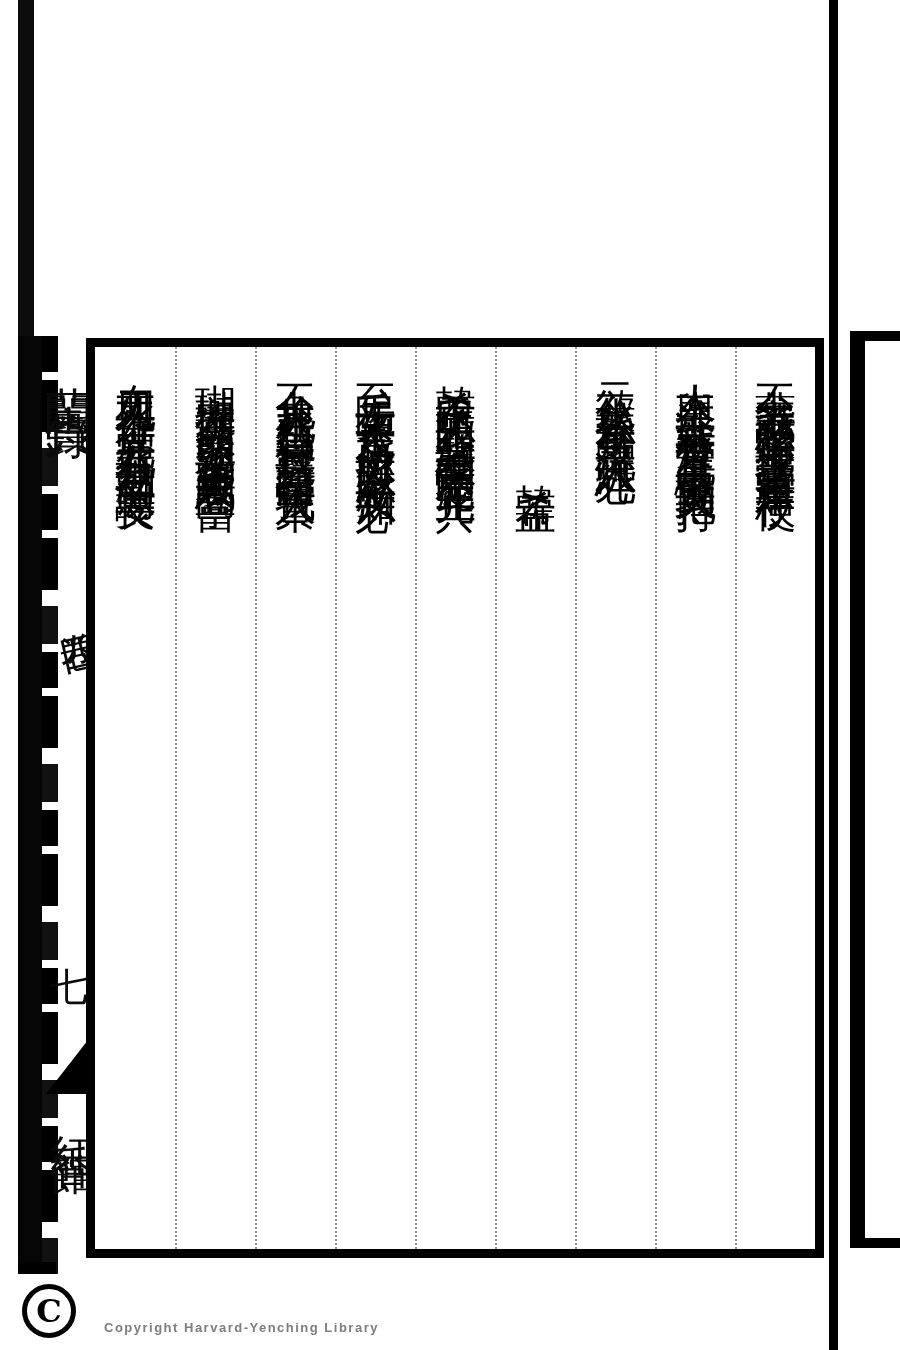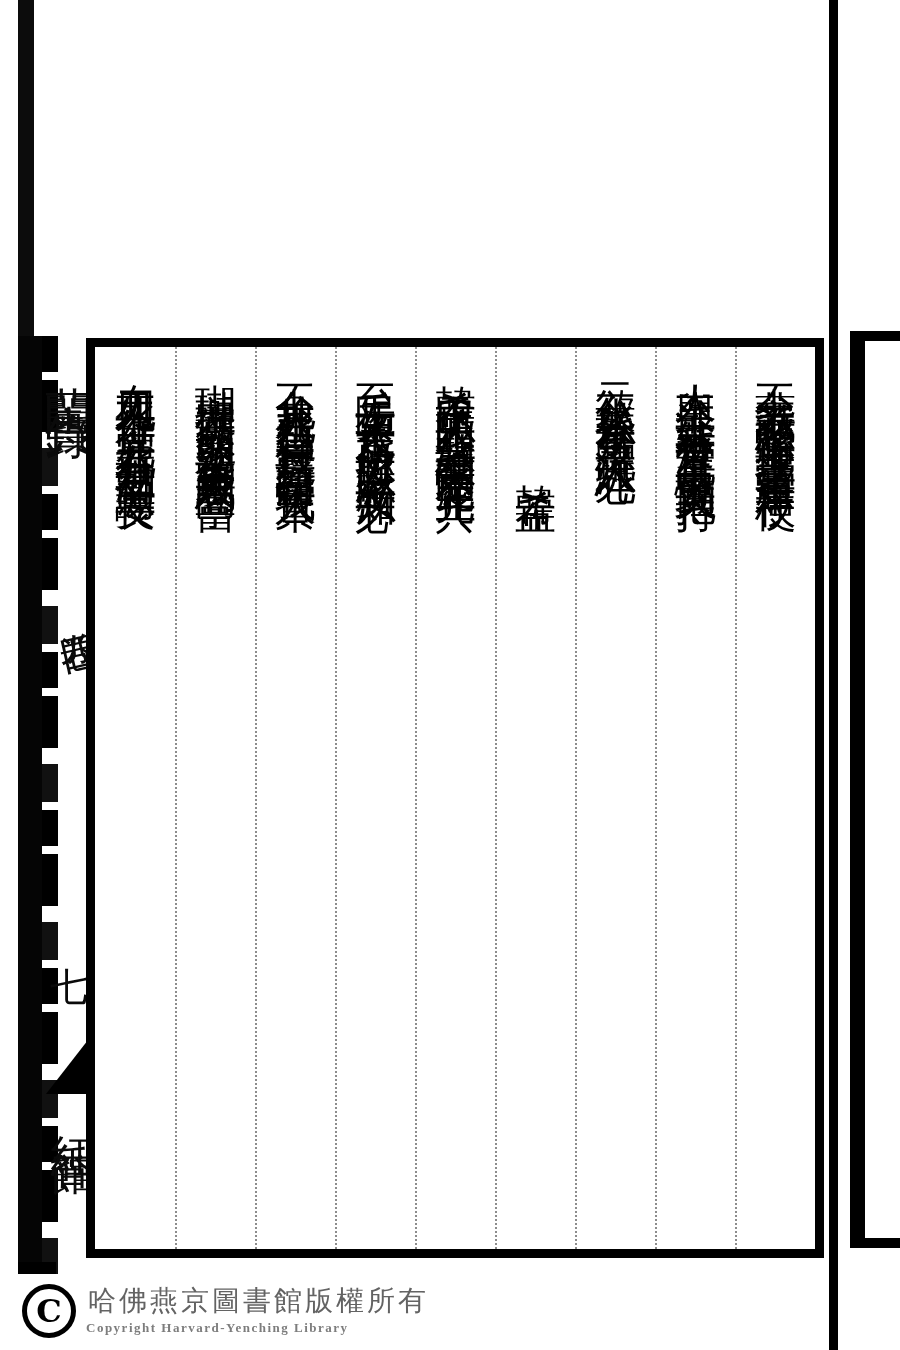--- a/index.html
+++ b/index.html
@@ -82,23 +82,23 @@
     display:flex; align-items:center; justify-content:center;
     font-size:32px; font-weight:bold; color:#000;
     font-family:"DejaVu Serif","Liberation Serif",serif;
   }
   .stamp-cn {
     position:absolute; left:66px; top:0;
     font-size:28px; letter-spacing:3px; color:#636363;
     font-family:"DejaVu Serif","Liberation Serif",serif;
   }
   .stamp-en {
-    position:absolute; left:64px; top:38px;
+    position:absolute; left:82px; top:38px;
     font-size:13px; font-weight:bold; letter-spacing:1.5px; color:#7d7d7d;
-    font-family:Liberation Serif, serif;
+    font-family:Liberation Sans, sans-serif;
   }
 </style>
 </head>
 <body>
 
 <div class="page">
 
   <div class="bar-top"></div>
   <div class="smudge"></div>
   <div class="bar-end"></div>
@@ -123,17 +123,16 @@
     </div>
   </div>
 
   <div class="right-rule"></div>
   <div class="rframe-v"></div>
   <div class="rframe-top"></div>
   <div class="rframe-bot"></div>
 
   <div class="stamp">
     <div class="c-circle">C</div>
-    <div class="stamp-cn">哈佛燕京圖書館版權所有</div>
     <div class="stamp-en">Copyright Harvard-Yenching Library</div>
   </div>
 
 </div>
 
 </body></html>

